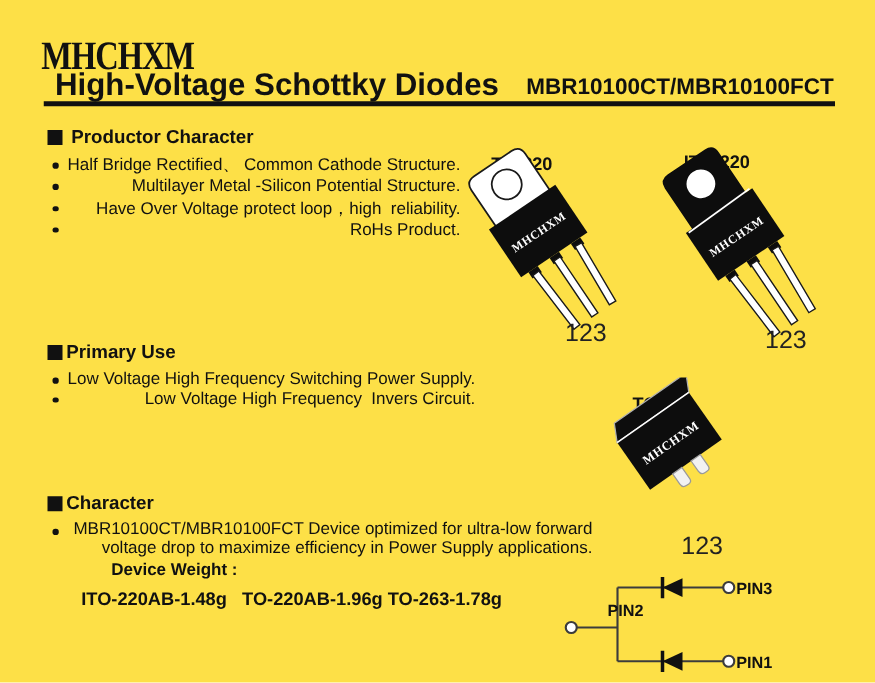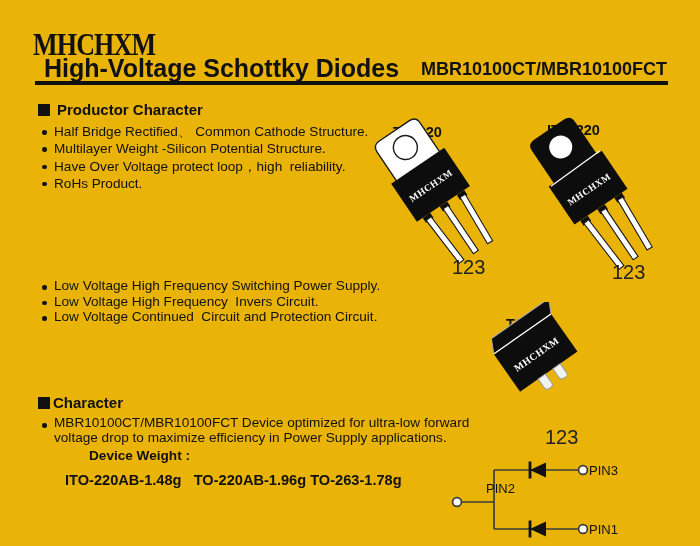--- a/index.html
+++ b/index.html
@@ -1,76 +1,79 @@
 <!DOCTYPE html>
 <html><head>
 <meta charset="utf-8">
 <style>
   html,body{margin:0;padding:0;background:#ffffff;}
-  .page{position:relative;width:700px;height:546px;background:#eab308;overflow:hidden;
+  .page{position:relative;width:700px;height:546px;background:#fde047;overflow:hidden;
         font-family:"Liberation Sans",sans-serif;color:#111;}
   
   .logo{position:absolute;left:33px;top:26px;font-family:"Liberation Serif",serif;
         font-weight:bold;font-size:31px;letter-spacing:-1px;transform:scale(.84,1.04);
         transform-origin:left top;white-space:nowrap;}
   .title{position:absolute;left:44px;top:54px;font-size:25px;font-weight:bold;white-space:nowrap;}
   .partnums{position:absolute;right:33px;top:59px;font-size:18px;font-weight:bold;white-space:nowrap;}
   .rule{position:absolute;left:35px;top:81px;width:633px;height:3.5px;background:#111;}
   
-  .section{position:absolute;left:38px;}
+  .section{position:absolute;left:38px;text-align:right;}
   .sec-head{display:flex;align-items:center;font-weight:bold;font-size:15px;white-space:pre;}
   .sq{width:12px;height:12px;background:#111;display:inline-block;flex:0 0 auto;}
   .gap7{margin-right:7px;} .gap3{margin-right:3px;}
   ul.bullets{list-style:none;margin:5px 0 0 0;padding:0;}
   ul.bullets li{position:relative;padding-left:16px;font-size:13.6px;white-space:pre-wrap;}
   ul.bullets li::before{content:"";position:absolute;left:4px;top:7px;width:4.5px;height:4.5px;
         border-radius:50%;background:#111;}
   #sec-product ul.bullets li{line-height:17.3px;}
   #sec-primary ul.bullets li{line-height:15.5px;}
   #sec-summarize ul.bullets li{line-height:14.6px;width:420px;}
   .dw-label{position:absolute;left:89px;top:448px;font-weight:bold;font-size:13.6px;white-space:pre;text-align:right;}
   .dw-values{position:absolute;left:65px;top:472px;font-weight:bold;font-size:14.6px;white-space:pre;}
   
   .fig-label{position:absolute;font-weight:bold;font-size:14.5px;white-space:nowrap;margin-top:24px;}
   .pins-label{position:absolute;font-size:20px;color:#222;white-space:nowrap;}
   .pkg{position:absolute;}
   .pkg-brand{font-family:"Liberation Serif",serif;font-weight:bold;fill:#ffffff;
         letter-spacing:.6px;}
   
-  .pin-label{position:absolute;font-weight:normal;font-size:13px;white-space:nowrap;}
+  .pin-label{position:absolute;font-weight:bold;font-size:13px;white-space:nowrap;}
   .circuit{position:absolute;left:430px;top:448px;}
 </style>
 </head>
 <body>
 
 <div class="page">
 
   <div class="logo">MHCHXM</div>
   <div class="title">High-Voltage Schottky Diodes</div>
   <div class="partnums">MBR10100CT/MBR10100FCT</div>
   <div class="rule"></div>
 
   <div class="section" id="sec-product" style="top:101px;">
     <div class="sec-head">
       <span class="sq gap7"></span>
       <span>Productor Character</span>
     </div>
     <ul class="bullets">
       <li>Half Bridge Rectified、 Common Cathode Structure.</li>
-      <li>Multilayer Weight -Silicon Potential Structure.</li>
+      <li>Multilayer Metal -Silicon Potential Structure.</li>
       <li>Have Over Voltage protect loop，high  reliability.</li>
       <li>RoHs Product.</li>
     </ul>
   </div>
 
   <div class="section" id="sec-primary" style="top:273px;">
+    <div class="sec-head">
+      <span class="sq gap3"></span>
+      <span>Primary Use</span>
+    </div>
     <ul class="bullets">
       <li>Low Voltage High Frequency Switching Power Supply.</li>
       <li>Low Voltage High Frequency  Invers Circuit.</li>
-      <li>Low Voltage Continued  Circuit and Protection Circuit.</li>
     </ul>
   </div>
 
   <div class="section" id="sec-summarize" style="top:394px;">
     <div class="sec-head">
       <span class="sq gap3"></span>
       <span>Character</span>
     </div>
     <ul class="bullets">
       <li>MBR10100CT/MBR10100FCT Device optimized for ultra-low forward voltage drop to maximize efficiency in Power Supply applications.</li>

